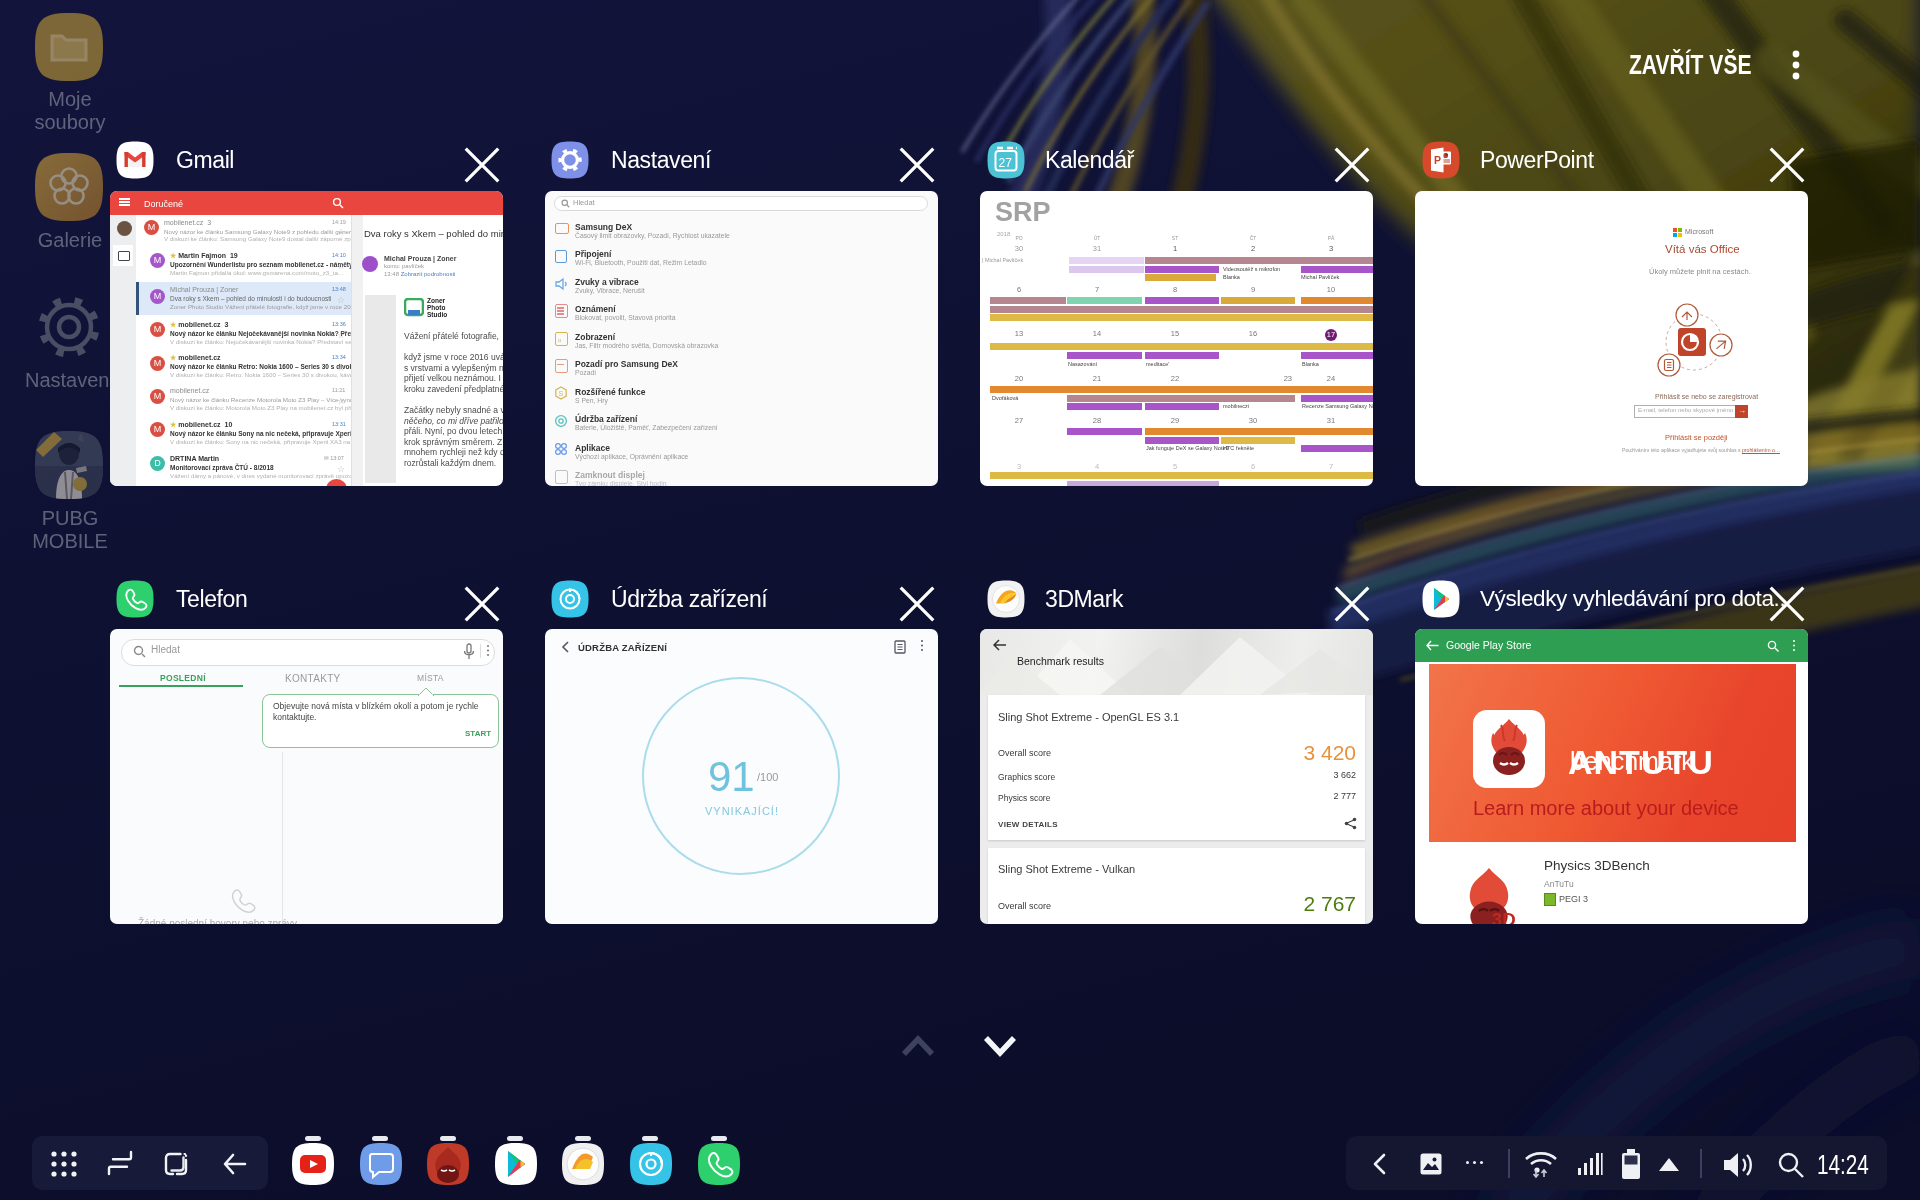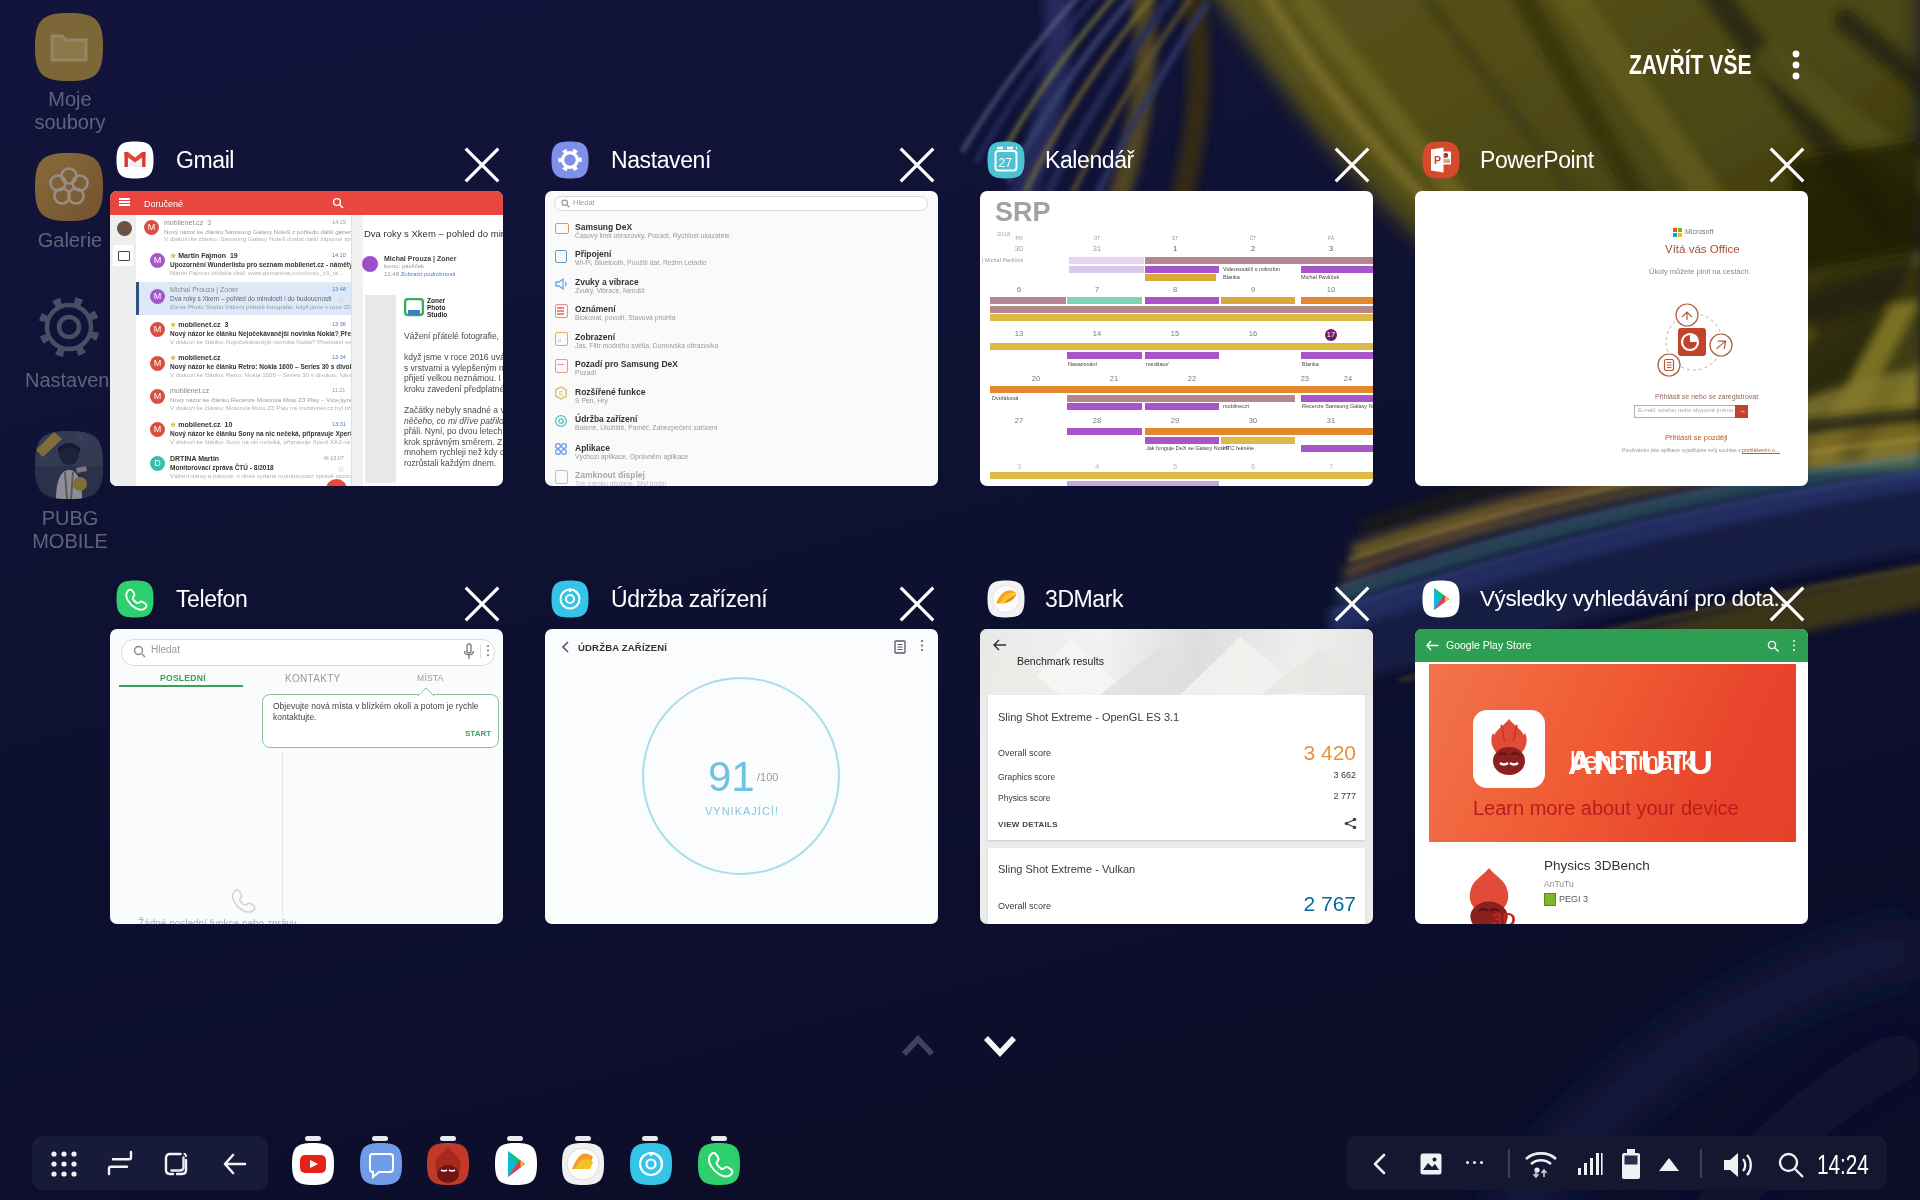--- a/index.html
+++ b/index.html
@@ -399,21 +399,21 @@
         <span style="width:78px;text-align:center;">16</span>
         <span style="width:78px;text-align:center;color:#fff;"><span style="background:#701a75;border-radius:50%;width:12px;height:12px;display:inline-block;line-height:12px;">17</span></span>
       </div>
     <div class="abs" style="left:10px;top:152px;width:383px;height:7px;background:#ddba45;"></div>
     <div class="abs" style="left:87px;top:161px;width:75px;height:7px;background:#a855c9;"></div>
     <div class="abs" style="left:165px;top:161px;width:74px;height:7px;background:#a855c9;"></div>
     <div class="abs" style="left:321px;top:161px;width:72px;height:7px;background:#a855c9;"></div>
     <div class="tiny" style="left:88px;top:170px;font-size:5.5px;color:#444;">Nasazování</div>
     <div class="tiny" style="left:166px;top:170px;font-size:5.5px;color:#444;">meditace'</div>
     <div class="tiny" style="left:322px;top:170px;font-size:5.5px;color:#444;">Blanka</div>
-    <div class="tiny" style="left:0;top:183px;width:393px;display:flex;font-size:7.5px;color:#777;padding-left:17px;">
+    <div class="tiny" style="left:0;top:183px;width:393px;display:flex;font-size:7.5px;color:#777;">
         <span style="width:78px;text-align:center;">20</span>
         <span style="width:78px;text-align:center;">21</span>
         <span style="width:78px;text-align:center;">22</span>
         <span style="width:78px;text-align:right;">23</span>
         <span style="width:78px;text-align:center;">24</span>
       </div>
     <div class="abs" style="left:10px;top:195px;width:383px;height:7px;background:#e2882f;"></div>
     <div class="tiny" style="left:12px;top:204px;font-size:5.5px;color:#444;">Dvořáková</div>
     <div class="abs" style="left:87px;top:203.5px;width:228px;height:7px;background:#b5868f;"></div>
     <div class="abs" style="left:321px;top:203.5px;width:72px;height:7px;background:#a855c9;"></div>
@@ -520,21 +520,21 @@
     <svg class="abs" style="left:308px;top:59px" width="16" height="8" viewBox="0 0 16 8">
         <path d="M0,8 L8,0 L16,8" fill="#fff" stroke="#88c498" stroke-width="1"></path>
         <rect x="1" y="6.5" width="14" height="2" fill="#fff"></rect>
       </svg>
     <div class="tiny" style="left:163px;top:72px;font-size:8.5px;color:#444;line-height:11px;">Objevujte nová místa v blízkém okolí a potom je rychle<br>kontaktujte.</div>
     <div class="tiny" style="left:355px;top:100px;font-size:8px;font-weight:bold;color:#3aa15a;">START</div>
     <div class="abs" style="left:172px;top:123px;width:1px;height:172px;background:#e5e5e5;"></div>
     <svg class="abs" style="left:116px;top:255px" width="36" height="36" viewBox="0 0 38 38" opacity="0.5">
     <path d="M9.2,7.5 C10.7,6 13,6 14.2,7.8 L16,10.6 C16.9,12.1 16.6,13.6 15.2,14.9 C14.4,15.7 14.3,16.4 15,17.7 C15.9,19.4 17.4,20.9 19.1,21.8 C20.4,22.5 21.1,22.4 21.9,21.6 C23.2,20.2 24.7,19.9 26.2,20.8 L29,22.6 C30.8,23.8 30.8,26.1 29.3,27.6 C26.7,30.2 22.4,30.6 17.4,27.7 C13.8,25.6 11.1,22.9 9,19.3 C6.1,14.3 6.6,10 9.2,7.5 Z" fill="none" stroke="#aaa" stroke-width="1.6"></path>
     </svg>
-    <div class="tiny" style="left:28px;top:289px;font-size:10px;color:#aaa;">Žádné poslední funkce nebo zprávy.</div>
+    <div class="tiny" style="left:28px;top:289px;font-size:10px;color:#aaa;">Žádné poslední hovory nebo zprávy.</div>
   </div>
 
   <svg class="appicon" style="left:551px;top:580px" viewBox="0 0 38 38">
     <path d="M19,0.5 C33.5,0.5 37.5,4.5 37.5,19 C37.5,33.5 33.5,37.5 19,37.5 C4.5,37.5 0.5,33.5 0.5,19 C0.5,4.5 4.5,0.5 19,0.5 Z" fill="#35c3e8"></path>
     <circle cx="19" cy="19" r="9.5" fill="none" stroke="#fff" stroke-width="2"></circle>
     <circle cx="19" cy="19" r="4" fill="none" stroke="#fff" stroke-width="2"></circle>
     <path d="M28.5,19 A9.5,9.5 0 0 0 19,9.5 L19,12" fill="none" stroke="#fff" stroke-width="2"></path>
   </svg>
   <div class="card-title" style="left:611px;top:580px;">Údržba zařízení</div>
   <svg class="closex" style="left:898px;top:585px" viewBox="0 0 28 28">
@@ -593,21 +593,21 @@
     <div class="tiny" style="left:18px;top:191px;font-size:8px;font-weight:bold;color:#444;letter-spacing:0.3px;">VIEW DETAILS</div>
     <svg class="abs" style="left:364px;top:188px" width="13" height="13" viewBox="0 0 13 13">
       <circle cx="10.5" cy="2.5" r="1.8" fill="#444"></circle>
         <circle cx="2.5" cy="6.5" r="1.8" fill="#444"></circle>
         <circle cx="10.5" cy="10.5" r="1.8" fill="#444"></circle>
       <path d="M3,6 L10,3 M3,7 L10,10" stroke="#444" stroke-width="1.2"></path>
     </svg>
     <div class="abs" style="left:8px;top:219px;width:377px;height:76px;background:#fff;box-shadow:0 1px 2px rgba(0,0,0,0.15);"></div>
     <div class="tiny" style="left:18px;top:234px;font-size:11px;color:#3a3a3a;">Sling Shot Extreme - Vulkan</div>
     <div class="tiny" style="left:18px;top:272px;font-size:9px;color:#3a3a3a;">Overall score</div>
-    <div class="tiny" style="right:17px;top:263px;text-align:right;font-size:21px;color:#0369a1;">2 767</div>
+    <div class="tiny" style="right:17px;top:263px;text-align:right;font-size:21px;color:#4d7c0f;">2 767</div>
   </div>
 
   <svg class="appicon" style="left:1422px;top:580px" viewBox="0 0 38 38">
     <path d="M19,0.5 C33.5,0.5 37.5,4.5 37.5,19 C37.5,33.5 33.5,37.5 19,37.5 C4.5,37.5 0.5,33.5 0.5,19 C0.5,4.5 4.5,0.5 19,0.5 Z" fill="#fff"></path>
     <path d="M12,8 L27,19 L12,30 Z" fill="#0fb9d8"></path>
     <path d="M12,8 L27,19 L22,22.6 Z" fill="#12c472"></path>
     <path d="M12,30 L27,19 L22,15.4 Z" fill="#e83a4e"></path>
     <path d="M23,15.8 L27,19 L23,22.2 Z" fill="#f4c12a"></path>
   </svg>
   <div class="card-title" style="left:1480px;top:580px;font-size:22.5px;">Výsledky vyhledávání pro dota..</div>

